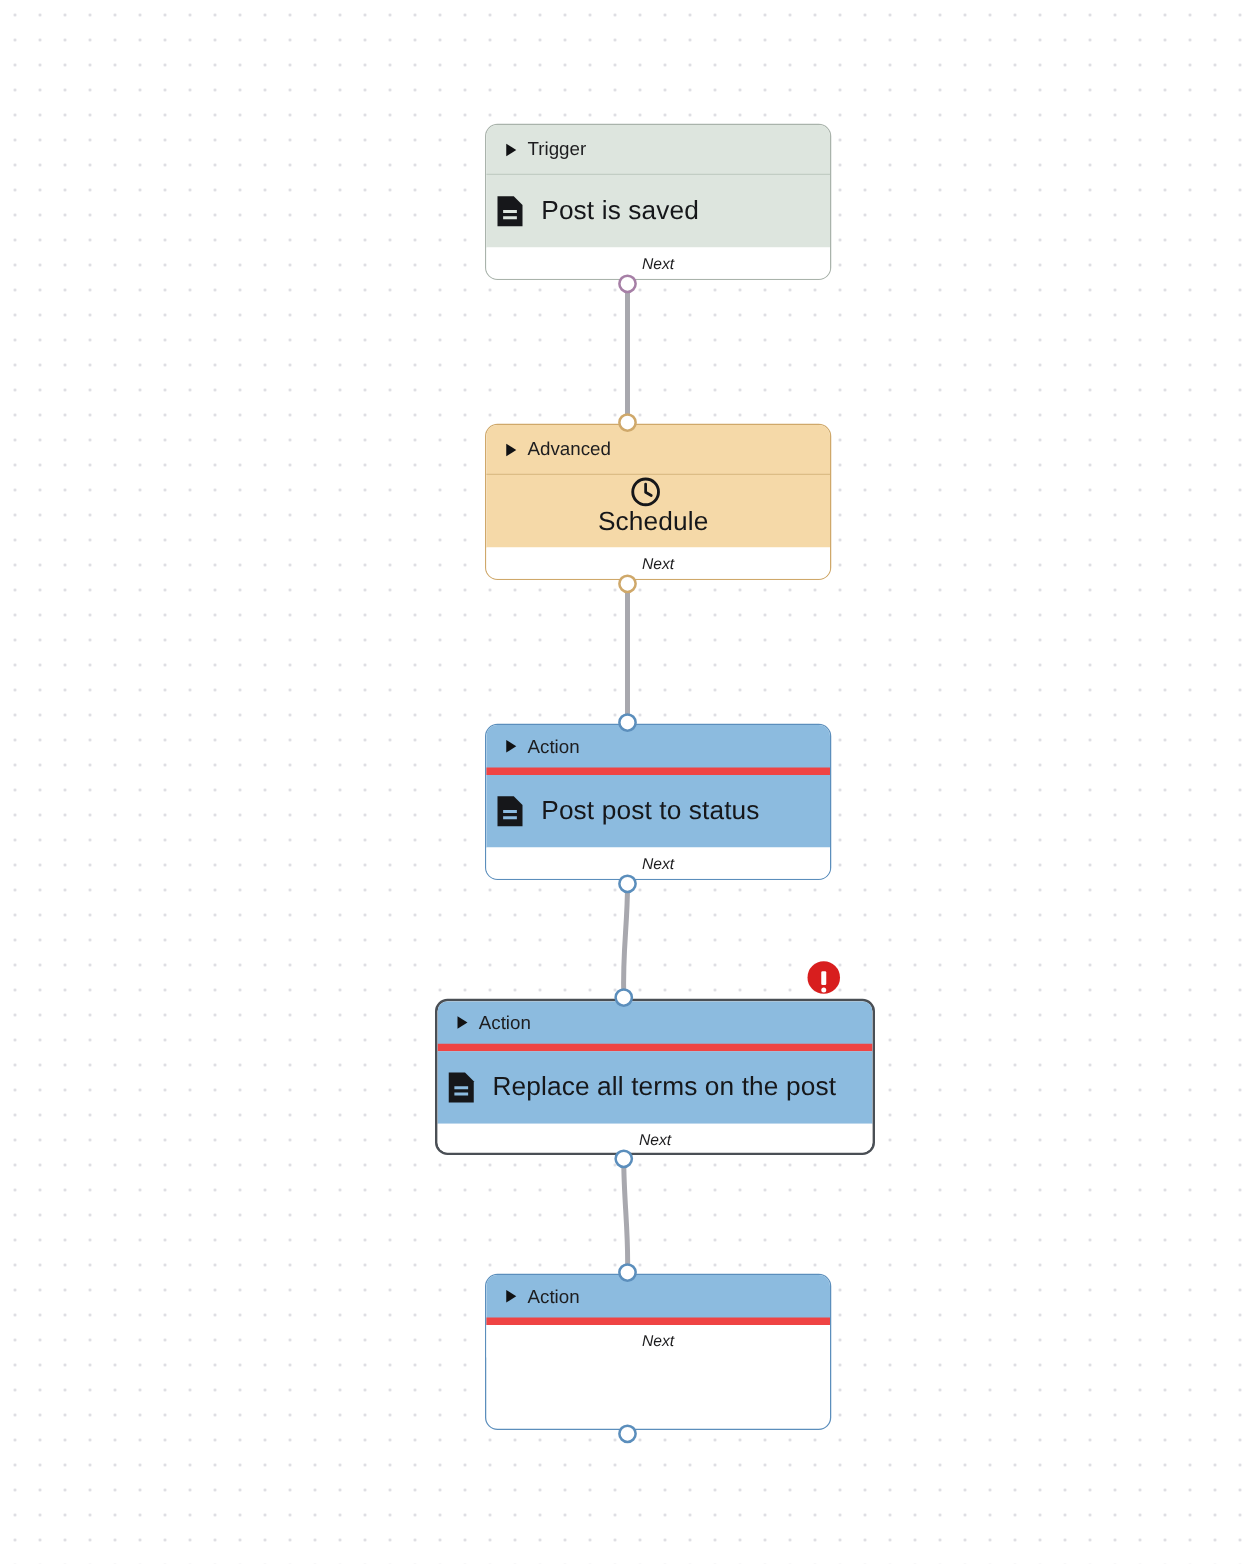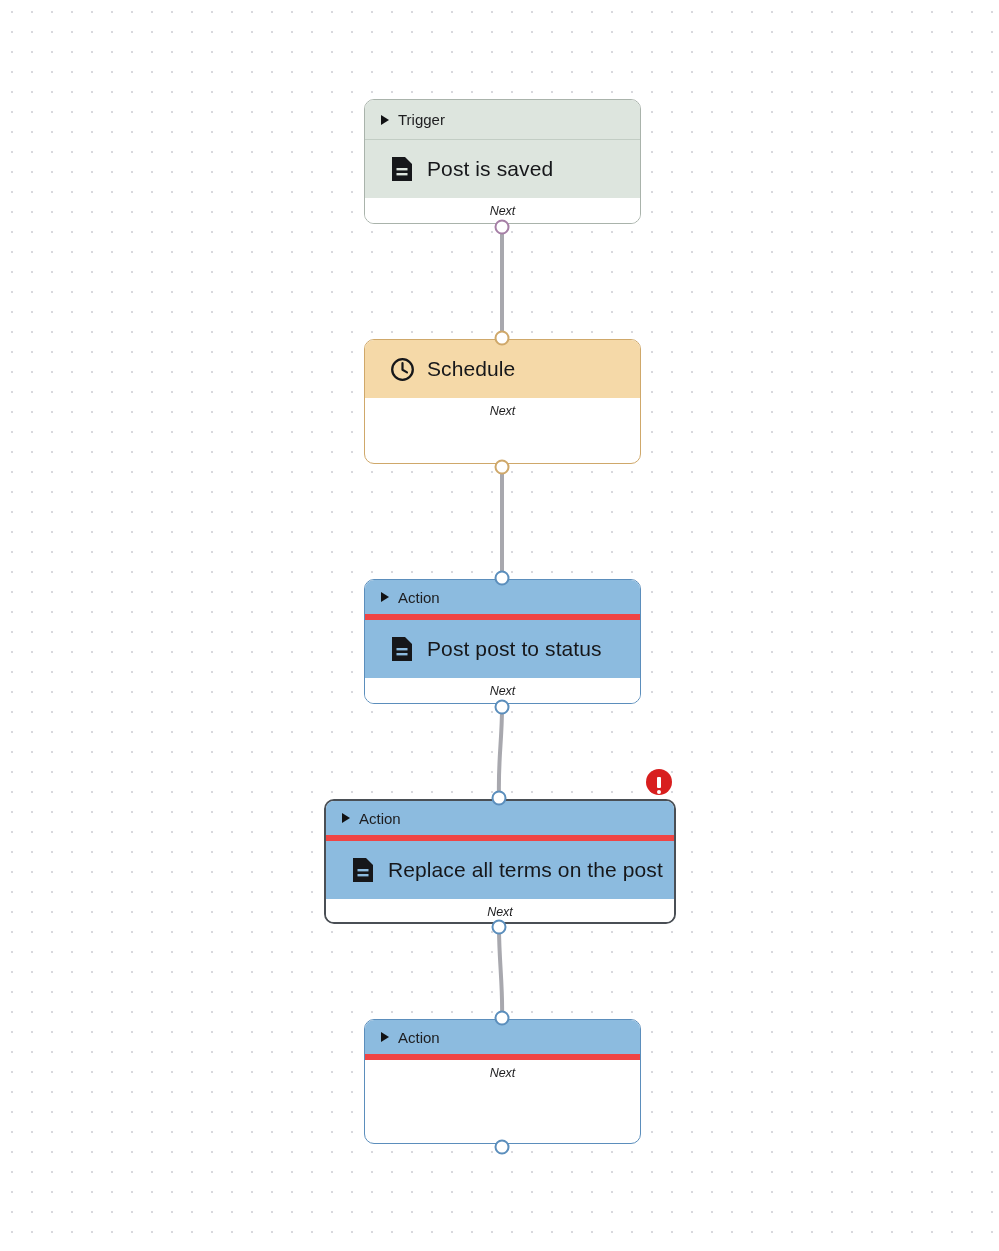--- a/index.html
+++ b/index.html
@@ -34,20 +34,21 @@
     pointer-events: none;
   }
 
   
   .node {
     position: absolute;
     box-sizing: border-box;
     border-radius: 10px;
     background: #ffffff;
     overflow: hidden;
+    margin-left: 24px;
   }
   .node.trigger {
     border: 1.6px solid #a9b3ab;
   }
   .node.advanced {
     border: 1.6px solid #cfa86a;
   }
   .node.action {
     border: 1.6px solid #5b8ebc;
   }
@@ -75,25 +76,25 @@
     border-top: 5.5px solid transparent;
     border-bottom: 5.5px solid transparent;
     margin-right: 9px;
     flex: none;
   }
 
   .node-body {
     display: flex;
     align-items: center;
     height: 58px;
-    padding: 0 14px 0 24px;
+    padding: 0 14px 0 6px;
     box-sizing: border-box;
   }
   .node.trigger .node-body { background: #dde5de; }
-  .node.advanced .node-body { background: #f5d9a8; }
+  .node.advanced .node-body { background: #f5d9a8; flex-direction: column; }
   .node.action  .node-body { background: #8cbbdf; }
 
   .node-icon {
     flex: none;
     width: 26px;
     height: 26px;
     margin-right: 12px;
     display: flex;
     align-items: center;
     justify-content: center;
@@ -186,20 +187,24 @@
               <path d="M1 1 h13 l7 7 v17 h-20 z" fill="#16171a"></path>
               <rect x="5.5" y="12" width="11" height="2.4" fill="#dde5de"></rect>
               <rect x="5.5" y="17" width="11" height="2.4" fill="#dde5de"></rect>
             </svg>
           </span>
           <span class="node-title">Post is saved</span>
         </div>
         <div class="node-footer">Next</div>
       </div>
       <div class="node advanced" style="left: 364px; top: 339px; width: 277px; height: 125px;">
+        <div class="node-header">
+          <span class="disclosure"></span>
+          <span>Advanced</span>
+        </div>
         <div class="node-body">
           <span class="node-icon">
             <svg width="25" height="25" viewBox="0 0 25 25">
               <circle cx="12.5" cy="12.5" r="10.3" fill="none" stroke="#16171a" stroke-width="2.3"></circle>
               <path d="M12.5 6.2 V12.8 L17 15.4" fill="none" stroke="#16171a" stroke-width="2.2" stroke-linecap="round" stroke-linejoin="round"></path>
             </svg>
           </span>
           <span class="node-title">Schedule</span>
         </div>
         <div class="node-footer">Next</div>

